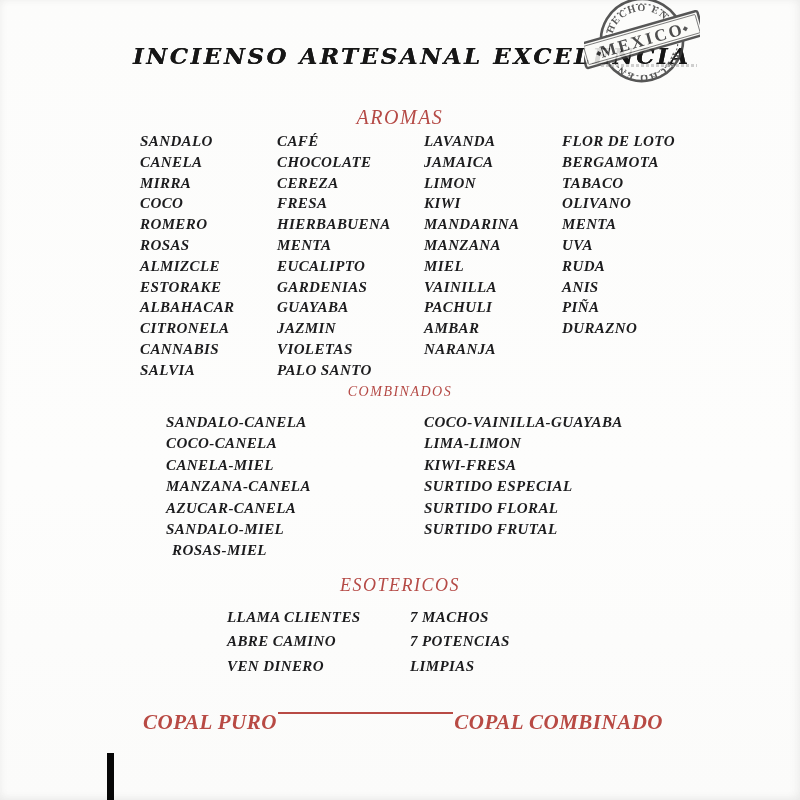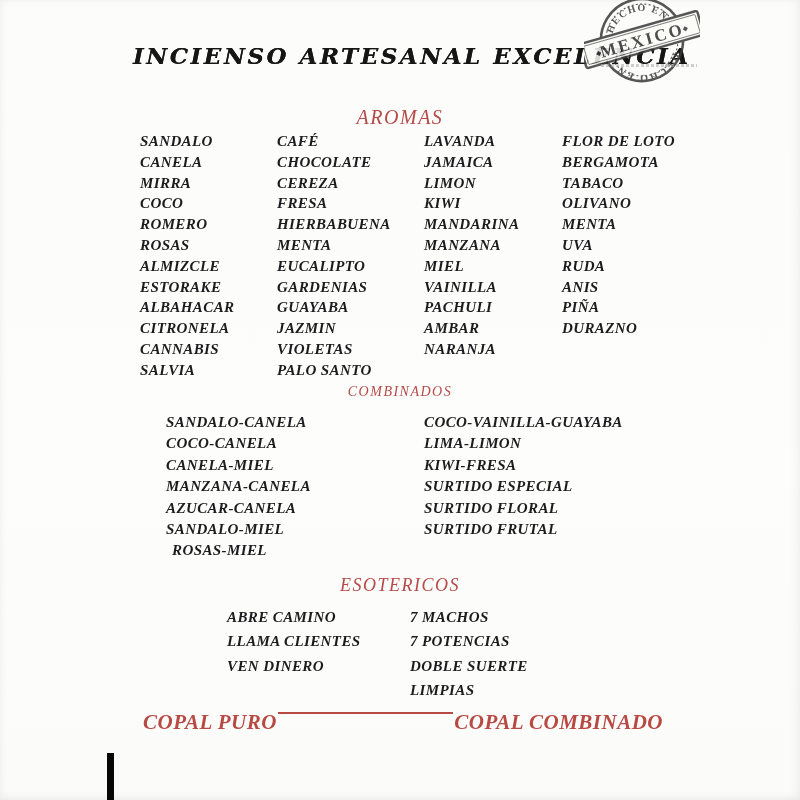--- a/index.html
+++ b/index.html
@@ -153,28 +153,27 @@
       <div class="list-item">COCO-VAINILLA-GUAYABA</div>
       <div class="list-item">LIMA-LIMON</div>
       <div class="list-item">KIWI-FRESA</div>
       <div class="list-item">SURTIDO ESPECIAL</div>
       <div class="list-item">SURTIDO FLORAL</div>
       <div class="list-item">SURTIDO FRUTAL</div>
     </div>
 
   <div class="section-heading h-esotericos">ESOTERICOS</div>
   <div class="col esotericos-col" style="left:227px">
+      <div class="list-item">LLAMA CLIENTES</div>
       <div class="list-item">ABRE CAMINO</div>
-      <div class="list-item">LLAMA CLIENTES</div>
       <div class="list-item">VEN DINERO</div>
     </div>
   <div class="col esotericos-col" style="left:410px">
       <div class="list-item">7 MACHOS</div>
       <div class="list-item">7 POTENCIAS</div>
-      <div class="list-item">DOBLE SUERTE</div>
       <div class="list-item">LIMPIAS</div>
     </div>
 
   <div class="footer-line">
     <span>COPAL PURO</span>
     <span class="footer-dash"></span>
     <span>COPAL COMBINADO</span>
   </div>
 
   <div class="black-bar"></div>

